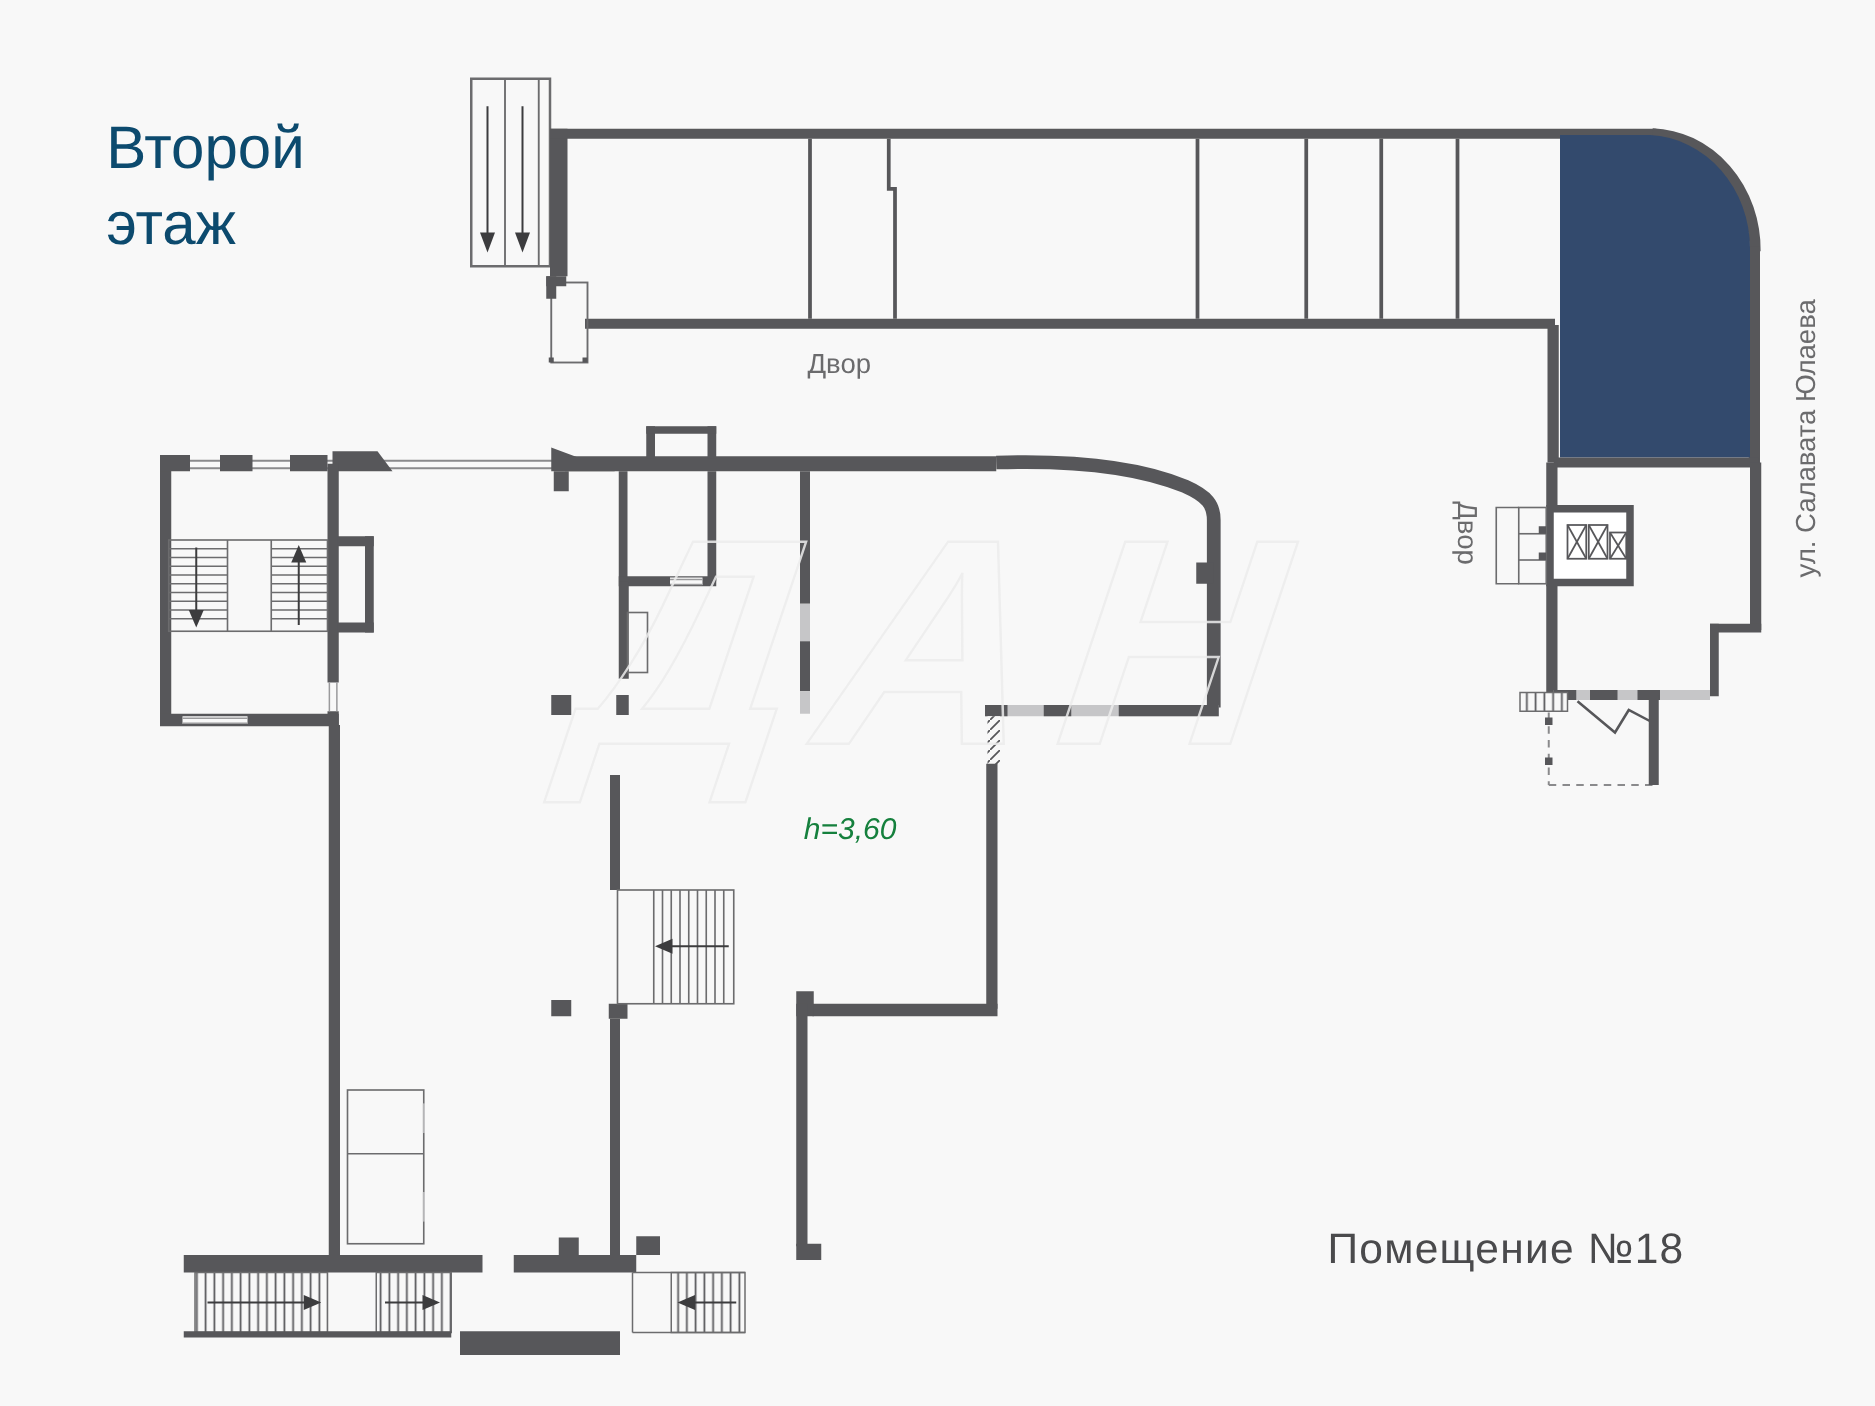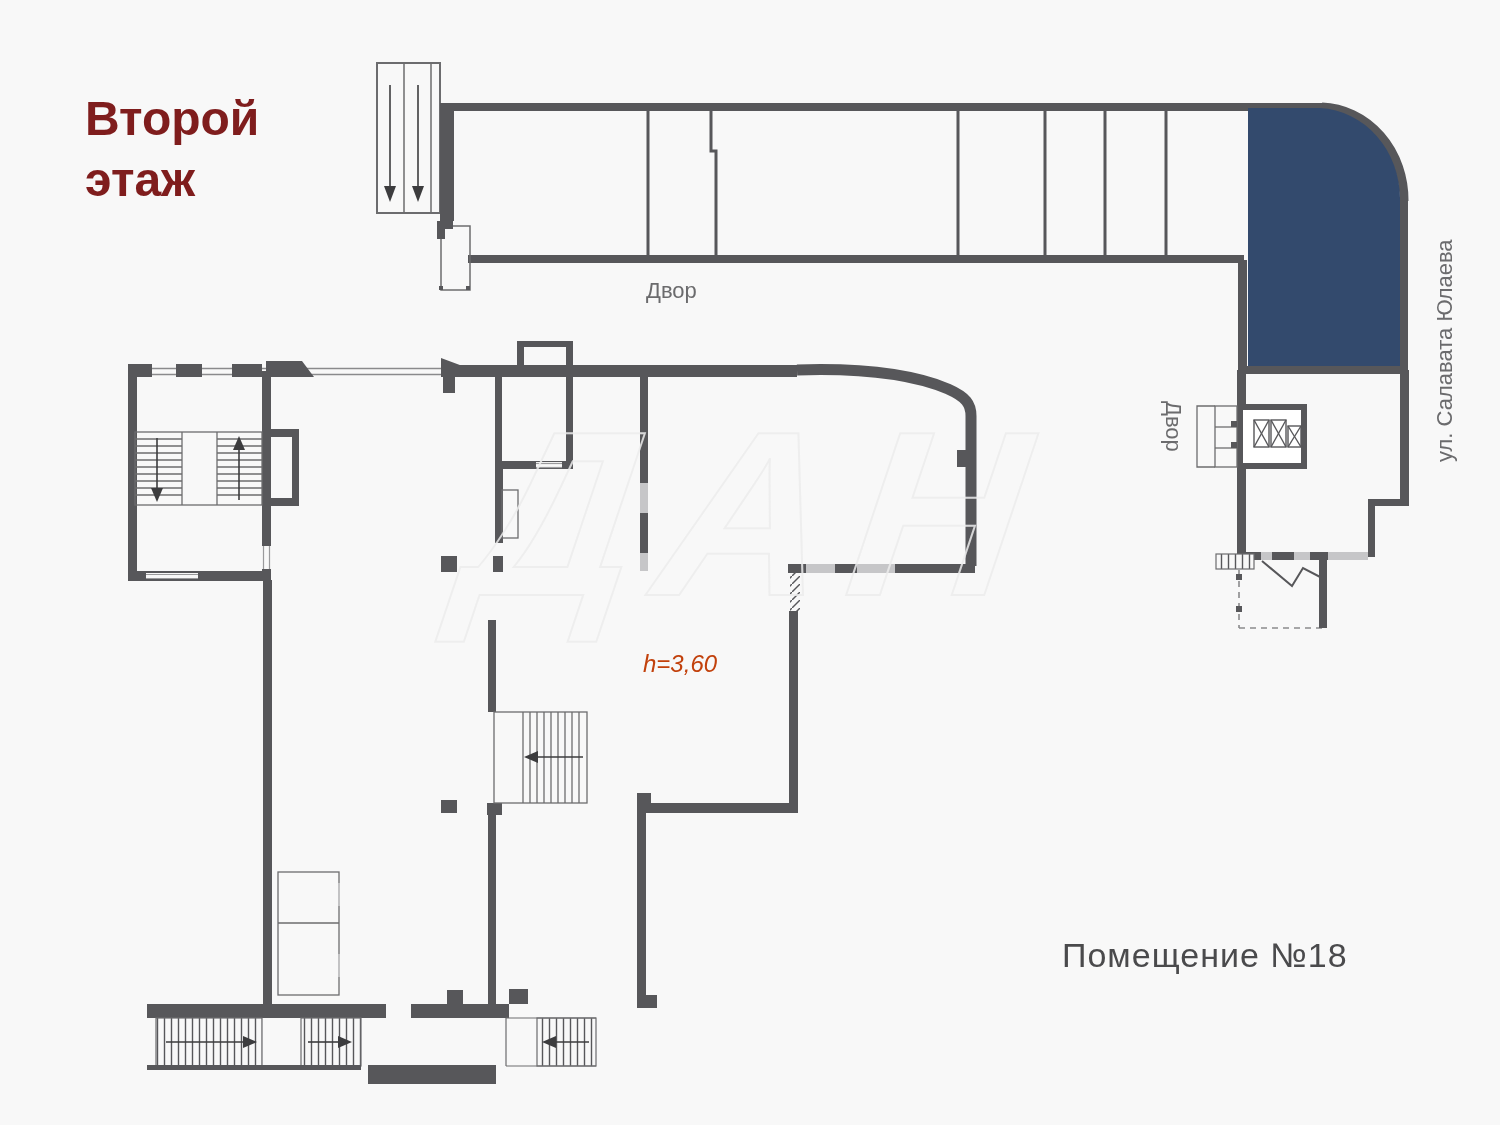--- a/index.html
+++ b/index.html
@@ -1,25 +1,25 @@
 <!DOCTYPE html>
 <html><head>
 <meta charset="utf-8">
 <style>
   html,body{margin:0;padding:0;background:#e8e8e8;}
   #stage{position:relative;width:1500px;height:1125px;background:#f8f8f8;overflow:hidden;
          font-family:"Liberation Sans", sans-serif;}
   #plan-svg{position:absolute;left:0;top:0;}
   .txt{position:absolute;white-space:nowrap;}
-  .title{color:#7f1d1d;font-size:48px;font-weight:700;line-height:1.28;white-space:pre-line;}
+  .title{color:#0c4a6e;font-size:48px;font-weight:400;line-height:1.28;white-space:pre-line;}
   .street{color:#6b6b6d;font-size:22px;}
   .yard{color:#6b6b6d;font-size:22px;}
   .vert-cw{transform-origin:top left;transform:rotate(90deg);}
   .vert-ccw{transform-origin:top left;transform:rotate(-90deg);}
-  .height-note{color:#c2410c;font-size:24px;font-style:italic;}
+  .height-note{color:#15803d;font-size:24px;font-style:italic;}
   .premises{color:#4a4a4c;font-size:34px;letter-spacing:1px;}
   .watermark{color:transparent;-webkit-text-stroke:2px #ededed;font-size:235px;font-weight:700;
              font-style:italic;letter-spacing:22px;transform:skewX(-8deg);opacity:.85;}
 </style>
 </head>
 <body>
 
 <div id="stage">
 
 <svg id="plan-svg" width="1500" height="1125" viewBox="0 0 1500 1125">
@@ -294,15 +294,15 @@
 
 
 <div class="txt yard" style="left:646px;top:278px;">Двор</div>
 
 <div class="txt yard vert-cw" style="left:1186px;top:401px;">Двор</div>
 
 <div class="txt street vert-ccw" style="left:1432px;top:462px;">ул. Салавата Юлаева</div>
 
 <div class="txt height-note" style="left:643px;top:650px;">h=3,60</div>
 
-<div class="txt premises" style="left:1062px;top:936px;">Помещение №18</div>
+<div class="txt premises" style="left:1062px;top:980px;">Помещение №18</div>
 
 </div>
 
 </body></html>

